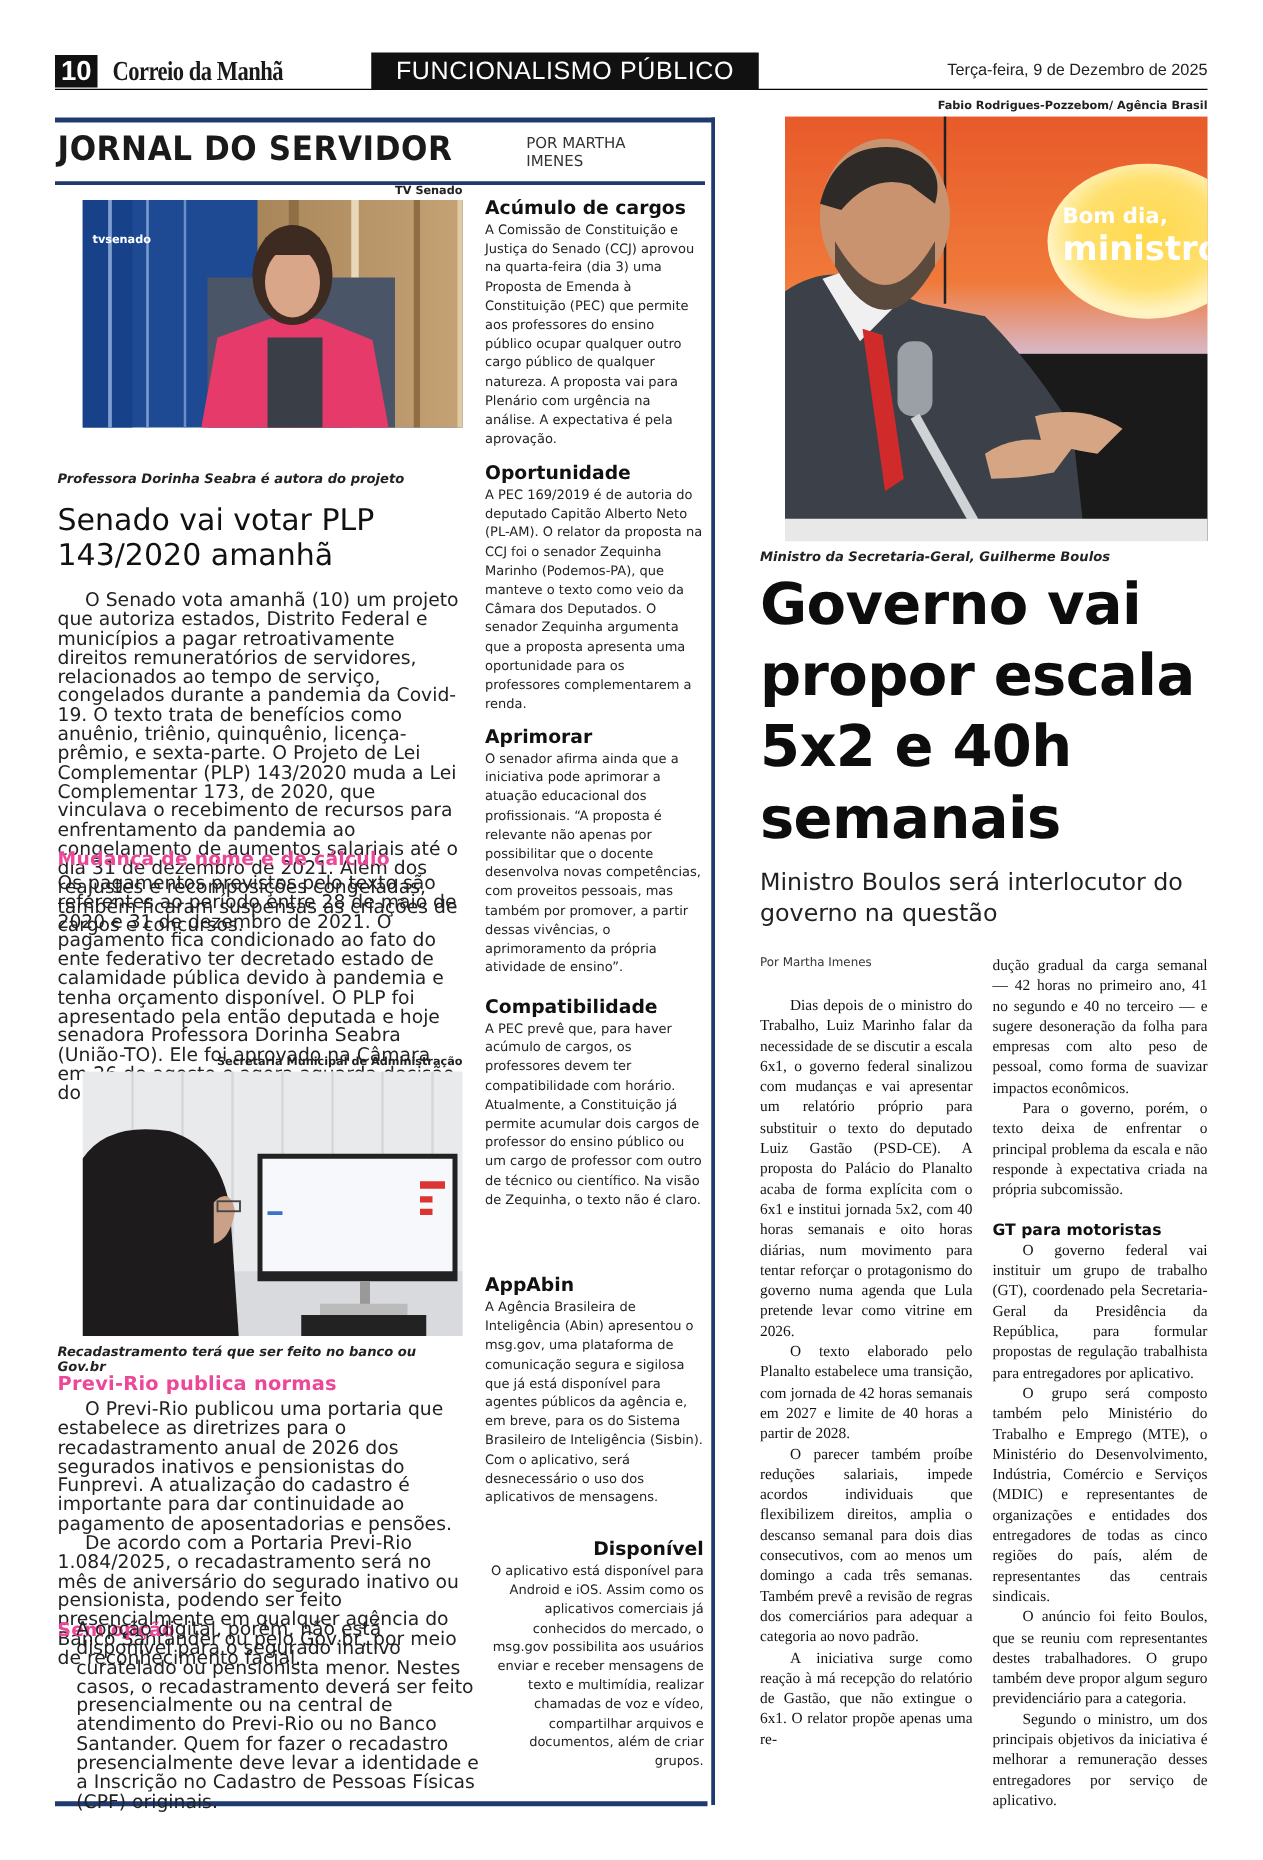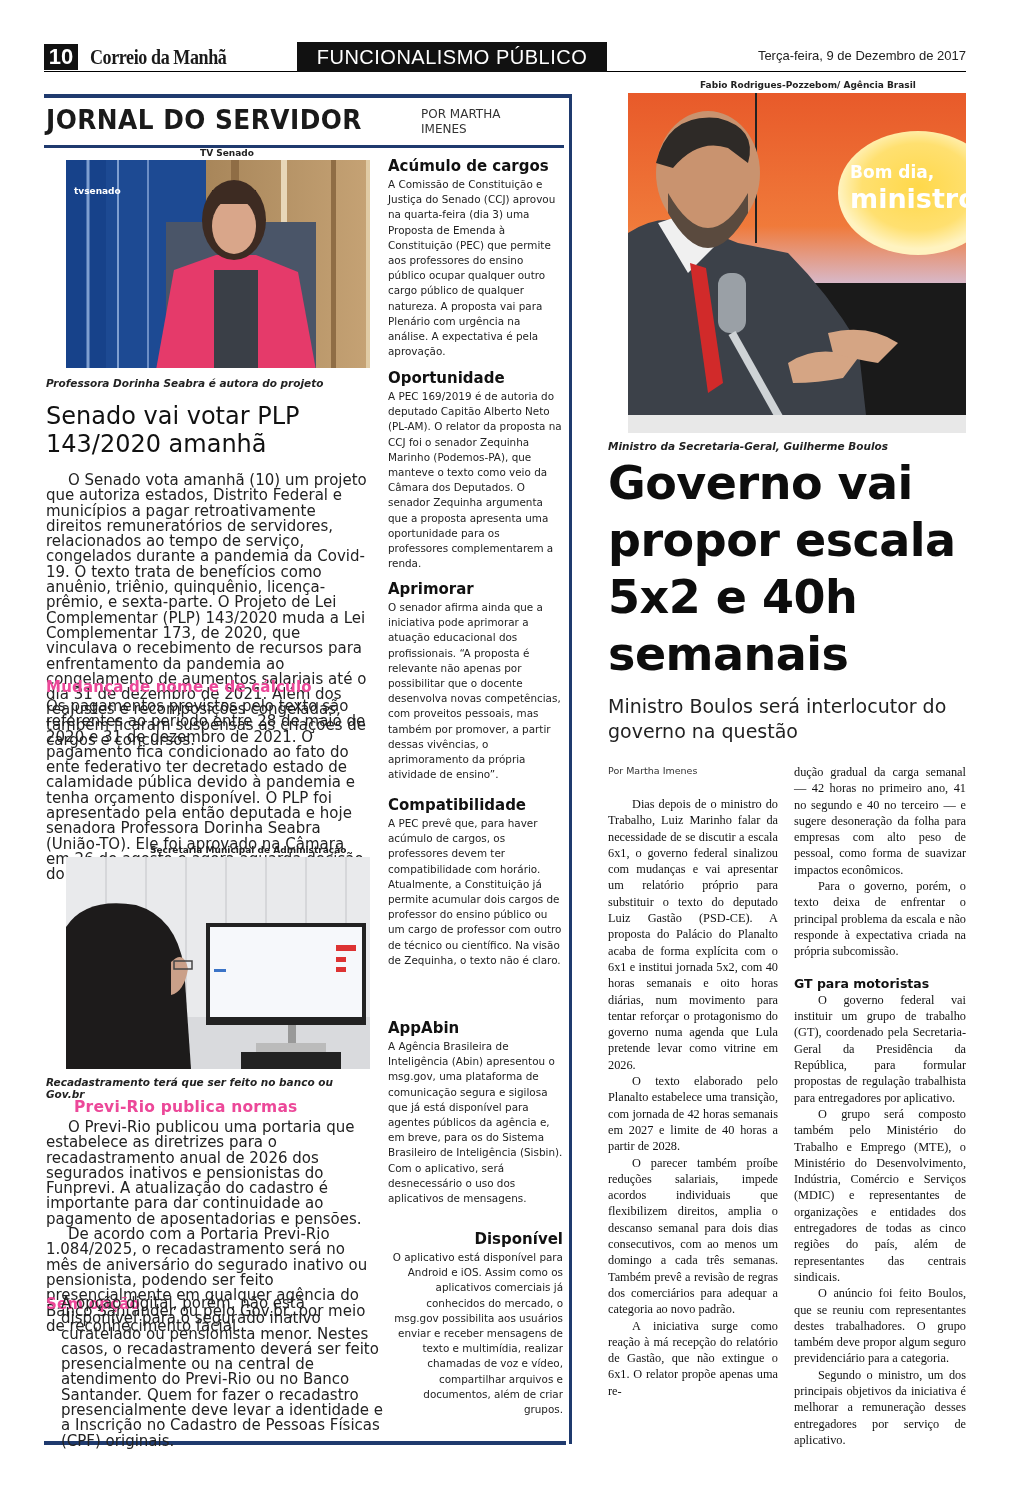--- a/index.html
+++ b/index.html
@@ -13,21 +13,21 @@
   .section-tag { position: absolute; left: 253px; top: -2px; width: 310px; height: 30px; background: #111; color: #fff; font-family: "Liberation Sans", sans-serif; font-size: 20px; text-align: center; line-height: 30px; letter-spacing: 0.5px; }
   .date { position: absolute; right: 0; top: 4px; font-family: "Liberation Sans", sans-serif; font-size: 13px; color: #222; }
 
   
   .box { position: absolute; left: 44px; top: 94px; width: 528px; height: 1350px; border-top: 4px solid #1f3a6e; border-right: 3px solid #1f3a6e; }
   .box-bottom { position: absolute; left: 44px; top: 1441px; width: 522px; height: 4px; background: #1f3a6e; }
   .col-title { position: absolute; left: 46px; top: 104px; font-family: "DejaVu Sans", sans-serif; font-size: 27px; font-weight: bold; letter-spacing: 0.5px; transform: scaleX(0.92); transform-origin: left; }
   .byline-top { position: absolute; left: 421px; top: 107px; font-size: 12px; line-height: 15px; color: #333; width: 120px; }
   .title-rule { position: absolute; left: 44px; top: 145px; width: 520px; height: 3px; background: #1f3a6e; }
 
-  .credit { position: absolute; font-size: 9px; font-weight: bold; color: #222; text-align: left; }
+  .credit { position: absolute; font-size: 9px; font-weight: bold; color: #222; text-align: right; }
   .caption { position: absolute; font-size: 10.5px; font-style: italic; font-weight: bold; color: #222; }
 
   .photo { position: absolute; overflow: hidden; padding-left: 20px; }
 
   .lede-title { position: absolute; left: 46px; top: 402px; width: 320px; font-size: 24px; line-height: 28px; color: #111; }
   .body-text { position: absolute; font-size: 15px; line-height: 15.3px; color: #222; text-align: left; }
   .body-text p { text-indent: 22px; }
   .body-text p.noind { text-indent: 0; }
   .sub { position: absolute; font-size: 15px; font-weight: bold; color: #ec4899; letter-spacing: 0.2px; }
 
@@ -44,31 +44,31 @@
   .serif-col p.noind { text-indent: 0; }
   .serif-col .gt { font-family: "DejaVu Sans", sans-serif; font-weight: bold; font-size: 12.5px; margin-top: 16px; margin-bottom: 0; text-indent: 0; }
 </style>
 </head>
 <body>
 
 <div class="masthead">
   <div class="page-num">10</div>
   <div class="paper-name">Correio da Manhã</div>
   <div class="section-tag">FUNCIONALISMO PÚBLICO</div>
-  <div class="date">Terça-feira, 9 de Dezembro de 2017</div>
+  <div class="date">Terça-feira, 9 de Dezembro de 2025</div>
 </div>
 
 <div class="box"></div>
 <div class="box-bottom"></div>
 <div class="col-title">JORNAL DO SERVIDOR</div>
 <div class="byline-top">POR MARTHA IMENES</div>
 <div class="title-rule"></div>
 
 <div class="credit" style="left:200px; top:148px; width:170px;">TV Senado</div>
-<div class="photo" style="left:46px; top:160px; width:324px; height:208px;">
+<div class="photo" style="left:46px; top:160px; width:324px; height:182px;">
   <svg width="324" height="210" viewBox="0 0 324 210">
     <defs>
       <linearGradient id="wood" x1="0" x2="1">
           <stop offset="0" stop-color="#a8865a"></stop>
           <stop offset="1" stop-color="#c9a678"></stop>
         </linearGradient>
     </defs>
     <rect width="324" height="210" fill="#1d4a93"></rect>
     <rect x="0" y="0" width="40" height="210" fill="#17428a"></rect>
     <line x1="22" y1="0" x2="22" y2="210" stroke="#7f9fd0" stroke-width="3"></line>
@@ -122,21 +122,21 @@
     <rect x="222" y="168" width="8" height="20" fill="#999"></rect>
     <rect x="190" y="186" width="70" height="10" fill="#bbb"></rect>
     <rect x="175" y="195" width="100" height="17" fill="#222"></rect>
     <path d="M0,212 L0,70 Q20,40 70,48 Q110,60 118,110 L125,212 Z" fill="#1d1b1b"></path>
     <path d="M105,105 Q118,92 122,112 Q118,135 105,138 Z" fill="#caa089"></path>
     <rect x="108" y="104" width="18" height="8" fill="none" stroke="#444" stroke-width="1.5"></rect>
   </svg>
 </div>
 <div class="caption" style="left:46px; top:1076px; width:324px;">Recadastramento terá que ser feito no banco ou Gov.br</div>
 
-<div class="sub" style="left:46px; top:1098px; font-size:15.5px;margin-left:28px;">Previ-Rio publica normas</div>
+<div class="sub" style="left:46px; top:1098px; font-size:15.5px;">Previ-Rio publica normas</div>
 <div class="body-text" style="left:46px; top:1120px; width:324px;">
   <p>O Previ-Rio publicou uma portaria que estabelece as diretrizes para o recadastramento anual de 2026 dos segurados inativos e pensionistas do Funprevi. A atualização do cadastro é importante para dar continuidade ao pagamento de aposentadorias e pensões.</p>
   <p>De acordo com a Portaria Previ-Rio 1.084/2025, o recadastramento será no mês de aniversário do segurado inativo ou pensionista, podendo ser feito presencialmente em qualquer agência do Banco Santander ou pelo Gov.br, por meio de reconhecimento facial.</p>
 </div>
 <div class="sub" style="left:46px; top:1295px;">Sem opção</div>
 <div class="body-text" style="left:46px; top:1296px; width:324px;margin-left:15px;">
   <p class="noind">A opção digital, porém, não está disponível para o segurado inativo curatelado ou pensionista menor. Nestes casos, o recadastramento deverá ser feito presencialmente ou na central de atendimento do Previ-Rio ou no Banco Santander. Quem for fazer o recadastro presencialmente deve levar a identidade e a Inscrição no Cadastro de Pessoas Físicas (CPF) originais.</p>
 </div>
 
 <div class="side-col" style="top:157px;">

